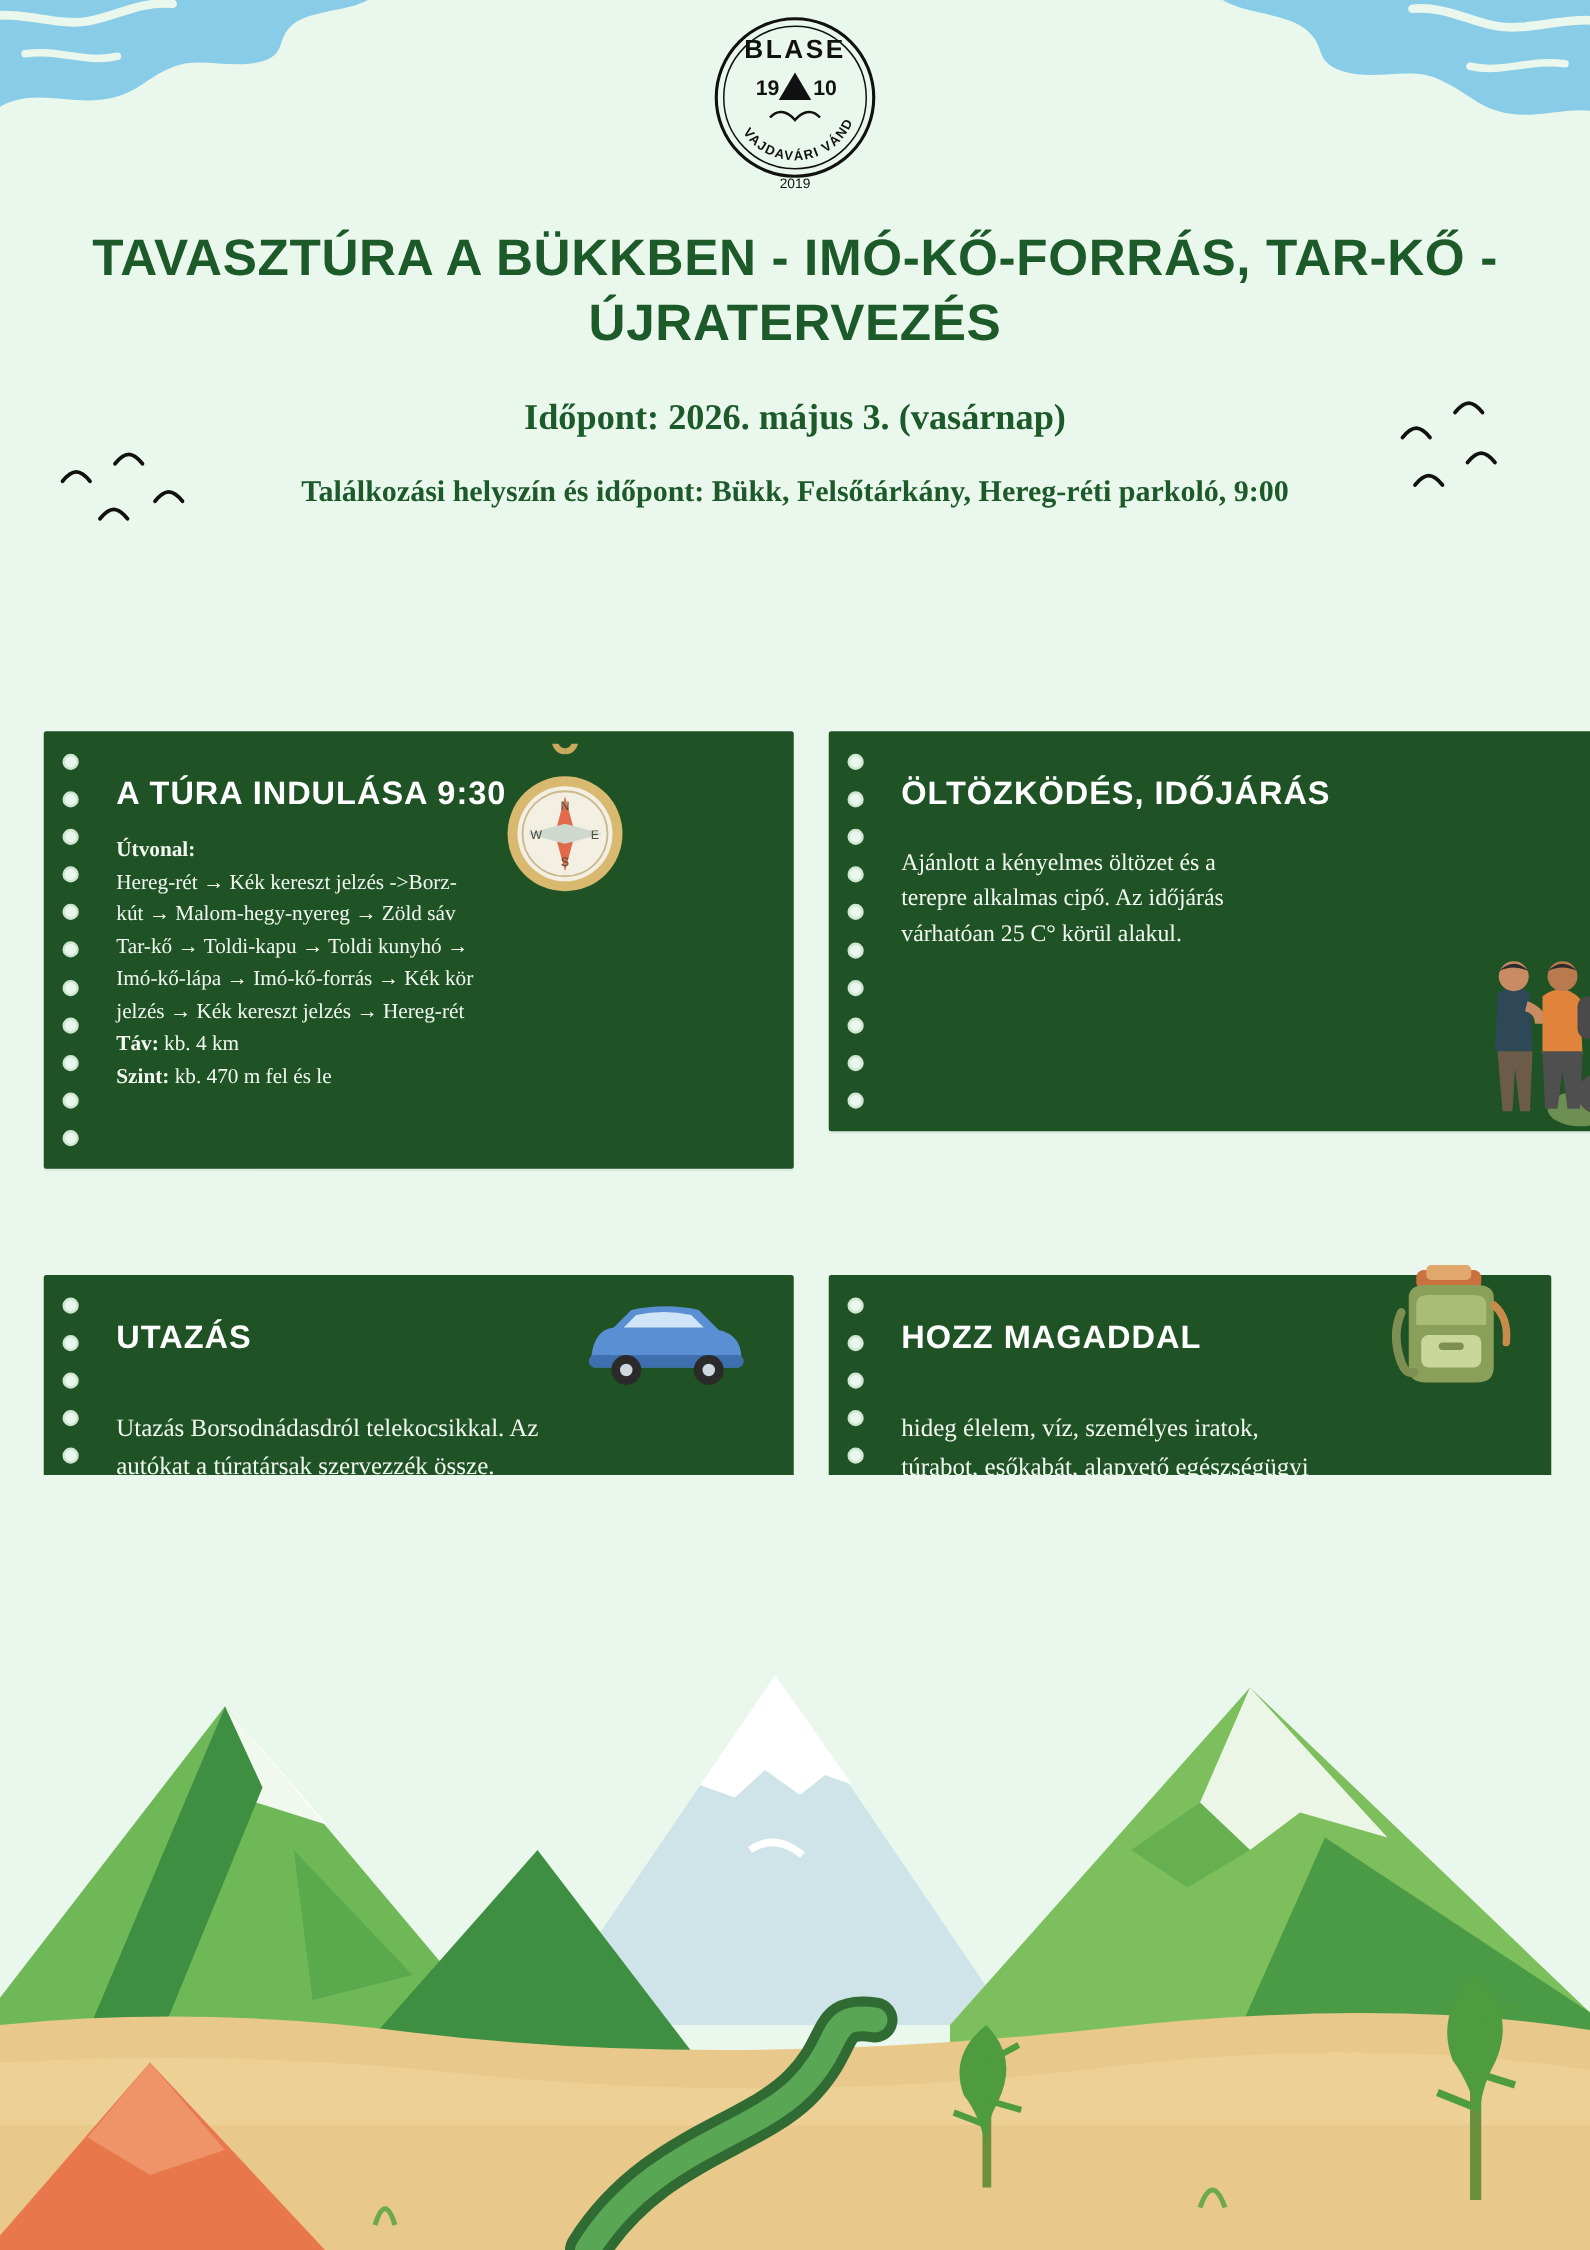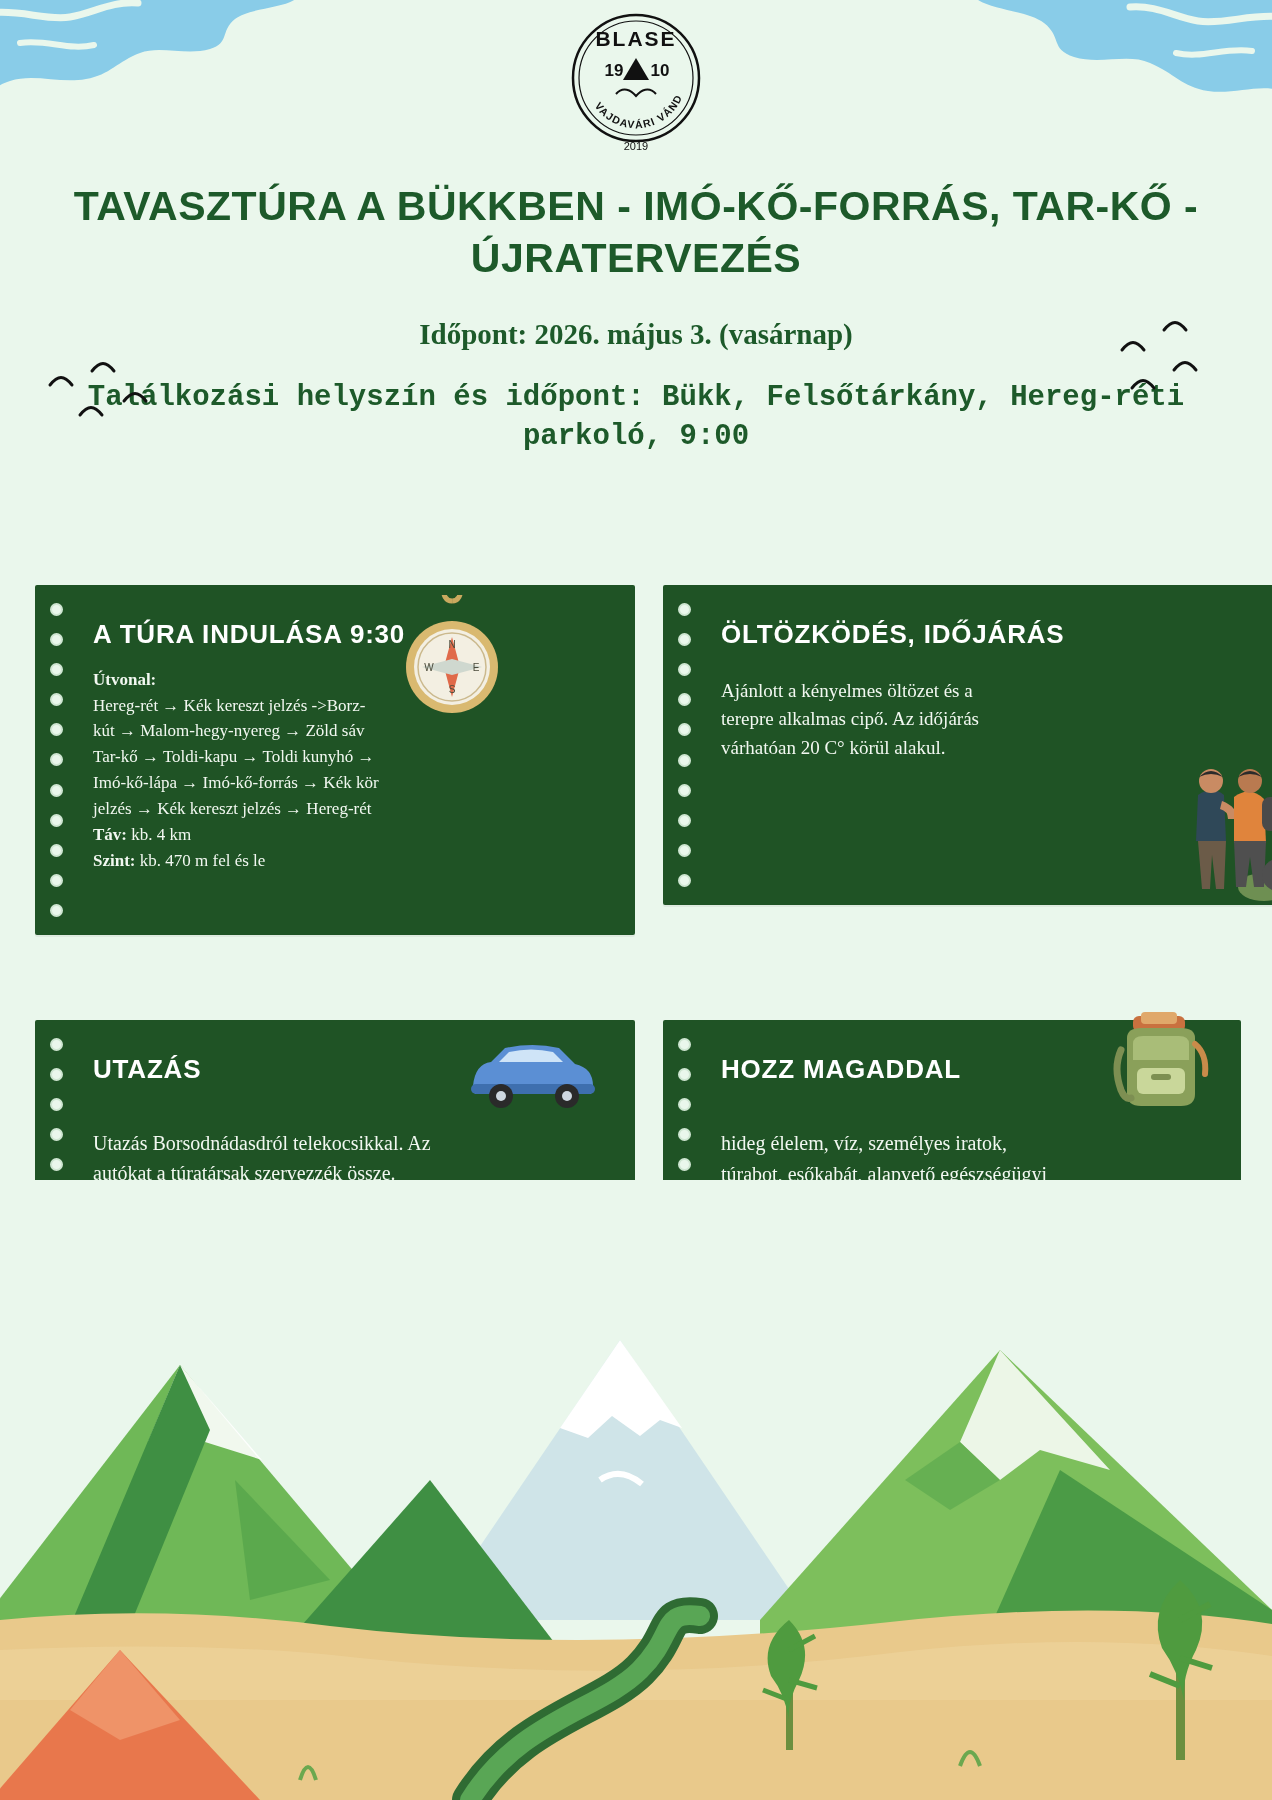--- a/index.html
+++ b/index.html
@@ -53,23 +53,23 @@
   }
   .subtitle {
     font-family: "Liberation Serif", serif;
     font-weight: bold;
     font-size: 29px;
     color: #1d5a2a;
     margin: 30px 0 0 0;
     line-height: 1.35;
   }
   .meeting {
-    font-family: Liberation Mono, monospace;
+    font-family: Liberation Serif, serif;
     font-weight: bold;
-    font-size: 29px;
+    font-size: 24px;
     color: #1d5a2a;
     margin: 24px 0 0 0;
     line-height: 1.35;
     padding: 0 10px;
   }
 
   
   .card {
     position: absolute;
     background: #1f5325;
@@ -258,21 +258,21 @@
 
     <path d="M66 62 q16 -12 30 2 l2 44 -32 0 z" fill="#e0843c"></path>
     <circle cx="82" cy="46" r="12" fill="#b97a50"></circle>
     <path d="M70 42 q12 -12 24 0 q-12 -6 -24 0" fill="#2b2b2b"></path>
     <rect x="94" y="62" width="22" height="34" rx="8" fill="#4a4a4a"></rect>
     <path d="M66 106 l2 46 10 0 4 -30 4 30 10 0 2 -46 z" fill="#4f4f4f"></path>
     <circle cx="110" cy="140" r="16" fill="#4f4f4f"></circle>
   </svg>
 
   <h2>ÖLTÖZKÖDÉS, IDŐJÁRÁS</h2>
-  <p style="max-width:300px;">Ajánlott a kényelmes öltözet és a terepre alkalmas cipő. Az időjárás várhatóan 20 C° körül alakul.</p>
+  <p style="max-width:300px;">Ajánlott a kényelmes öltözet és a terepre alkalmas cipő. Az időjárás várhatóan 25 C° körül alakul.</p>
 </div>
 
 <div class="card" id="card-travel">
   <div class="rings">
     <span class="ring"></span>
       <span class="ring"></span>
       <span class="ring"></span>
       <span class="ring"></span>
     <span class="ring"></span>
       <span class="ring"></span>

